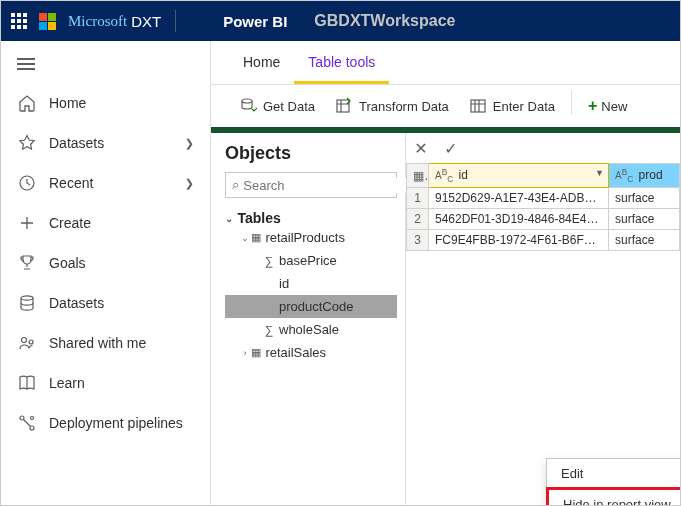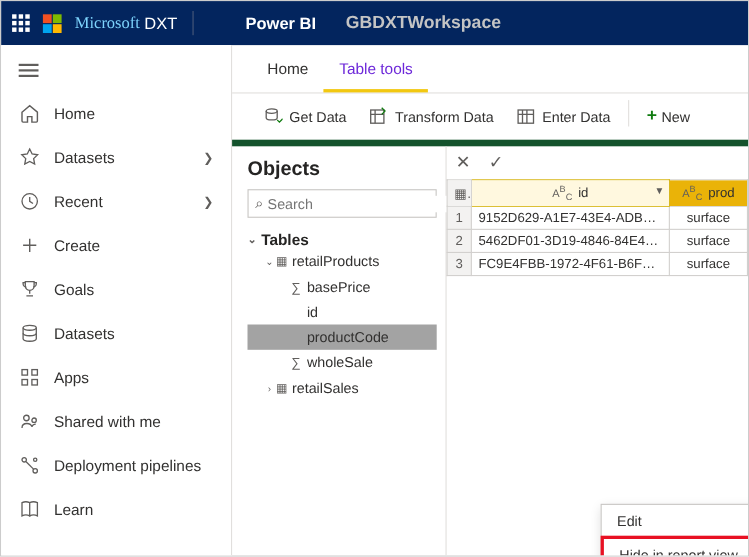--- a/index.html
+++ b/index.html
@@ -56,22 +56,22 @@
   .treenode.l1 { padding-left:14px;}
   .treenode.l2 { padding-left:36px;}
   .treenode.sel { background:#a3a3a3;}
   .tablesIcon { font-size:11px; margin-right:4px; color:#605e5c;}
   
   
   .gridwrap { flex:1; position:relative;}
   .gridactions { display:flex; align-items:center; height:30px;}
   .gridactions .act { width:30px; height:30px; display:flex; align-items:center; justify-content:center; font-size:16px; color:#605e5c; cursor:pointer;}
   .grid { border-collapse:collapse; width:100%; table-layout:fixed; font-size:12px;}
-  .grid th, .grid td { border:1px solid #d2d0ce; padding:3px 6px; text-align:center; white-space:nowrap; overflow:hidden; text-overflow:ellipsis;}
-  .grid th { background:#eab308; font-weight:400; color:#323130; position:relative;}
+  .grid th, .grid td { border:1px solid #d2d0ce; padding:3px 6px; text-align:left; white-space:nowrap; overflow:hidden; text-overflow:ellipsis;}
+  .grid th { background:#7dd3fc; font-weight:400; color:#323130; position:relative;}
   .grid th.rownum, .grid td.rownum { width:22px; text-align:center; background:#f3f2f1; color:#605e5c;}
   .grid th.id { background:#fff8df; border:1px solid #d4b106;}
   .grid th .hicon { font-size:10px; color:#605e5c; margin-right:2px;}
   .grid th .dd { position:absolute; right:4px; top:4px; font-size:9px; color:#605e5c;}
   .grid td { color:#323130;}
   
   
   .ctxmenu { position:absolute; left:335px; top:325px; width:190px; background:#fff; border:1px solid #c8c6c4; box-shadow:0 4px 10px rgba(0,0,0,.15); z-index:10;}
   .ctxmenu .mi { padding:7px 14px; font-size:13px; cursor:pointer; color:#323130;}
   .ctxmenu .mi.hl { border:3px solid #e81123; margin:-1px;}
@@ -165,56 +165,45 @@
             <ellipse cx="9" cy="4" rx="6" ry="2.2"></ellipse>
             <path d="M3 4v5c0 1.2 2.7 2.2 6 2.2s6-1 6-2.2V4"></path>
             <path d="M3 9v5c0 1.2 2.7 2.2 6 2.2s6-1 6-2.2V9"></path>
           </svg>
         </span>
       <span>Datasets</span>
     </div>
     <div class="navitem">
       <span class="nicon">
           <svg width="18" height="18" viewBox="0 0 18 18" fill="none" stroke="#605e5c" stroke-width="1.2">
-            <rect x="2" y="2" width="5" height="5"></rect>
-            <rect x="11" y="2" width="5" height="5"></rect>
-            <rect x="2" y="11" width="5" height="5"></rect>
-            <rect x="11" y="11" width="5" height="5"></rect>
-          </svg>
-        </span>
-      <span>Apps</span>
-    </div>
-    <div class="navitem">
-      <span class="nicon">
-          <svg width="18" height="18" viewBox="0 0 18 18" fill="none" stroke="#605e5c" stroke-width="1.2">
             <circle cx="6" cy="6" r="2.5"></circle>
             <circle cx="13" cy="8" r="2"></circle>
             <path d="M2 15c0-2.5 2-4 4.5-4s4 1.2 4.5 3M11 14c.5-1.5 2-2.5 3.5-2.5"></path>
           </svg>
         </span>
       <span>Shared with me</span>
+    </div>
+    <div class="navitem">
+      <span class="nicon">
+          <svg width="18" height="18" viewBox="0 0 18 18" fill="none" stroke="#605e5c" stroke-width="1.2">
+            <path d="M2 3c2-1 5-1 7 0v12c-2-1-5-1-7 0V3zM16 3c-2-1-5-1-7 0v12c2-1 5-1 7 0V3z"></path>
+          </svg>
+        </span>
+      <span>Learn</span>
     </div>
     <div class="navitem">
       <span class="nicon">
           <svg width="18" height="18" viewBox="0 0 18 18" fill="none" stroke="#605e5c" stroke-width="1.2">
             <circle cx="4" cy="4" r="2"></circle>
             <circle cx="14" cy="14" r="2"></circle>
             <path d="M5.5 5.5l7 7"></path>
             <circle cx="14" cy="4" r="1.5"></circle>
           </svg>
         </span>
       <span>Deployment pipelines</span>
-    </div>
-    <div class="navitem">
-      <span class="nicon">
-          <svg width="18" height="18" viewBox="0 0 18 18" fill="none" stroke="#605e5c" stroke-width="1.2">
-            <path d="M2 3c2-1 5-1 7 0v12c-2-1-5-1-7 0V3zM16 3c-2-1-5-1-7 0v12c2-1 5-1 7 0V3z"></path>
-          </svg>
-        </span>
-      <span>Learn</span>
     </div>
   </div>
 
   <div class="content">
     <div class="tabs">
       <div class="tab">Home</div>
       <div class="tab active">Table tools</div>
     </div>
     <div class="ribbon">
       <div class="ribbtn">

